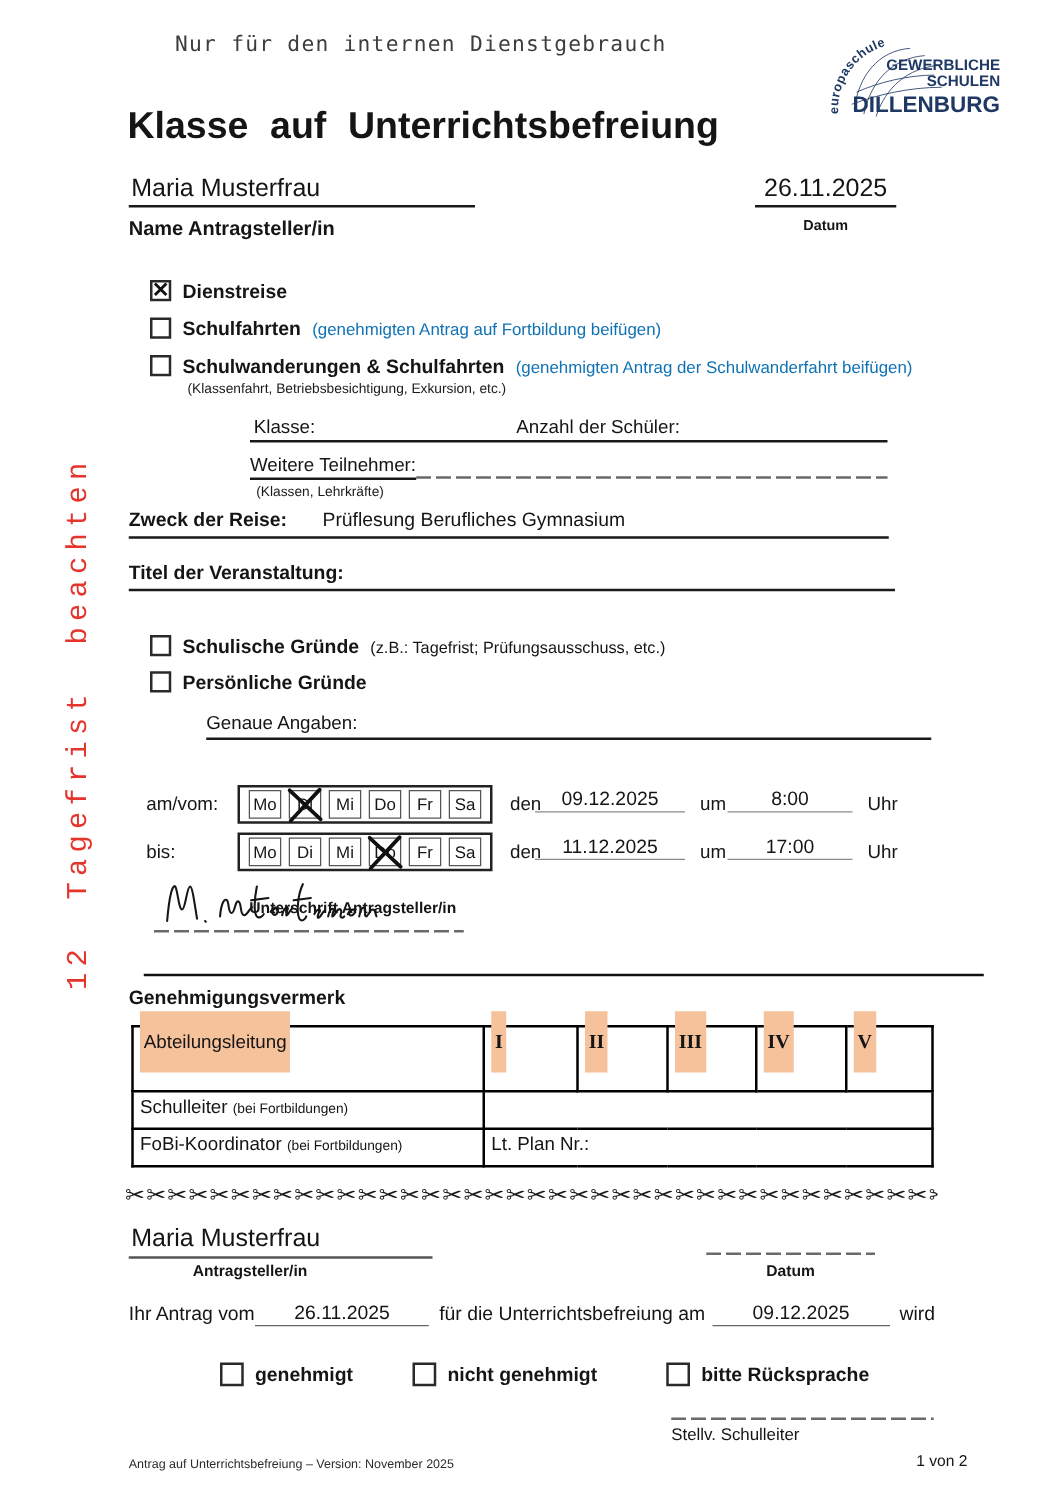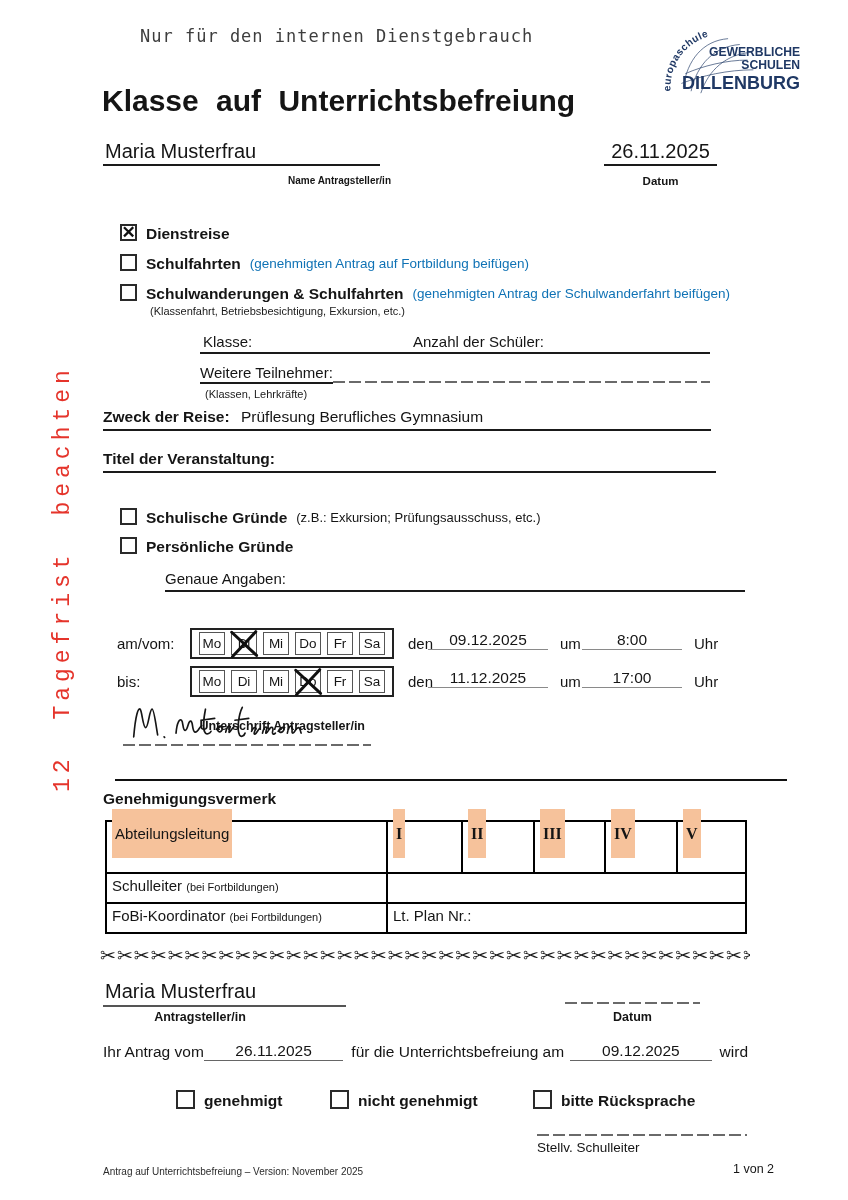--- a/index.html
+++ b/index.html
@@ -73,21 +73,21 @@
       <text class="logo-navy" x="146" y="41" text-anchor="end" font-size="12.5" font-weight="700" font-family="Liberation Sans, sans-serif">SCHULEN</text>
       <text class="logo-navy" x="146" y="62" text-anchor="end" font-size="18.5" font-weight="800" font-family="Liberation Sans, sans-serif">DILLENBURG</text>
     </svg>
   </div>
 
   <div class="abs b" style="left:102px;top:84px;font-size:30px;word-spacing:9px">Klasse auf Unterrichtsbefreiung</div>
 
   <div class="abs rednote" style="left:50px;top:792px">12 Tagefrist beachten</div>
 
   <div class="abs uline" style="left:103px;top:140px;width:277px;font-size:20px;padding:0 2px 1px 2px">Maria Musterfrau</div>
-  <div class="abs b" style="left:114px;top:175px;width:277px;text-align:right;font-size:10px">Name Antragsteller/in</div>
+  <div class="abs b" style="left:103px;top:175px;width:277px;text-align:left;font-size:16px">Name Antragsteller/in</div>
   <div class="abs uline" style="left:604px;top:140px;width:113px;font-size:20px;text-align:center;padding-bottom:1px">26.11.2025</div>
   <div class="abs b" style="left:604px;top:175px;width:113px;text-align:center;font-size:11.5px">Datum</div>
 
   <div class="cbrow" style="left:120px;top:224px">
     <span class="cb on"></span>
     <span class="lbl">Dienstreise</span>
   </div>
   <div class="cbrow" style="left:120px;top:254px">
     <span class="cb"></span>
     <span class="lbl">Schulfahrten</span>
@@ -108,32 +108,32 @@
   </div>
 
   <div class="abs" style="left:200px;top:364px;width:510px;display:flex;align-items:flex-end">
     <span class="uline" style="font-size:15px;padding-bottom:1px">Weitere Teilnehmer:</span>
     <span class="uscore" style="flex:1;margin-bottom:1px"></span>
   </div>
   <div class="abs note-sm" style="left:205px;top:388px">(Klassen, Lehrkräfte)</div>
 
   <div class="abs uline" style="left:103px;top:408px;width:608px;font-size:15.5px;padding-bottom:3px">
     <span class="b">Zweck der Reise:</span>
-    <span style="margin-left:7px">Prüflesung Berufliches Gymnasium</span>
+    <span style="margin-left:24px">Prüflesung Berufliches Gymnasium</span>
   </div>
 
   <div class="abs uline" style="left:103px;top:450px;width:613px;font-size:15.5px;padding-bottom:3px">
     <span class="b">Titel der Veranstaltung:</span>
     <span></span>
   </div>
 
   <div class="cbrow" style="left:120px;top:508px">
     <span class="cb"></span>
     <span class="lbl">Schulische Gründe</span>
-    <span style="font-size:13px;line-height:19px">(z.B.: Exkursion; Prüfungsausschuss, etc.)</span>
+    <span style="font-size:13px;line-height:19px">(z.B.: Tagefrist; Prüfungsausschuss, etc.)</span>
   </div>
   <div class="cbrow" style="left:120px;top:537px">
     <span class="cb"></span>
     <span class="lbl">Persönliche Gründe</span>
   </div>
   <div class="abs uline" style="left:165px;top:570px;width:580px;font-size:15px;padding-bottom:3px">
     <span>Genaue Angaben:</span>
     <span></span>
   </div>
 

